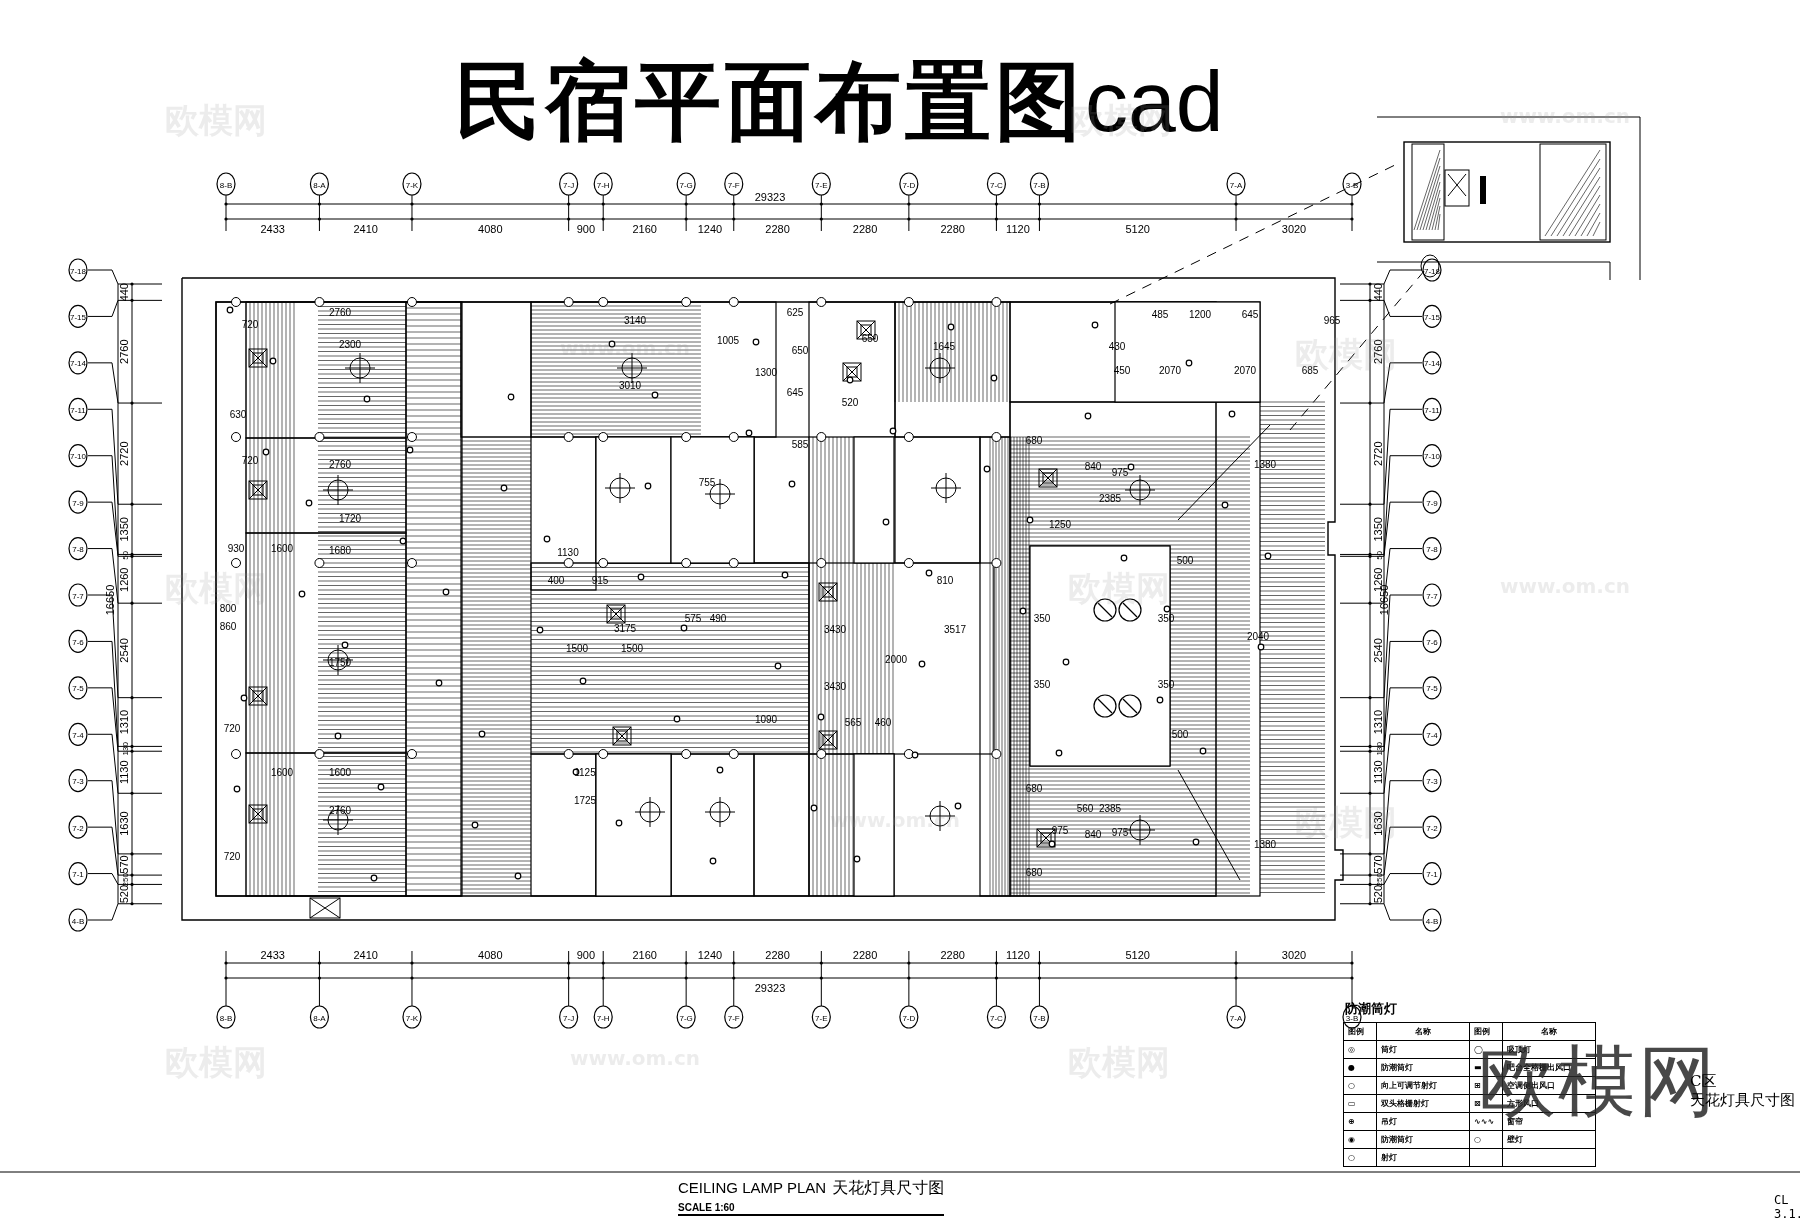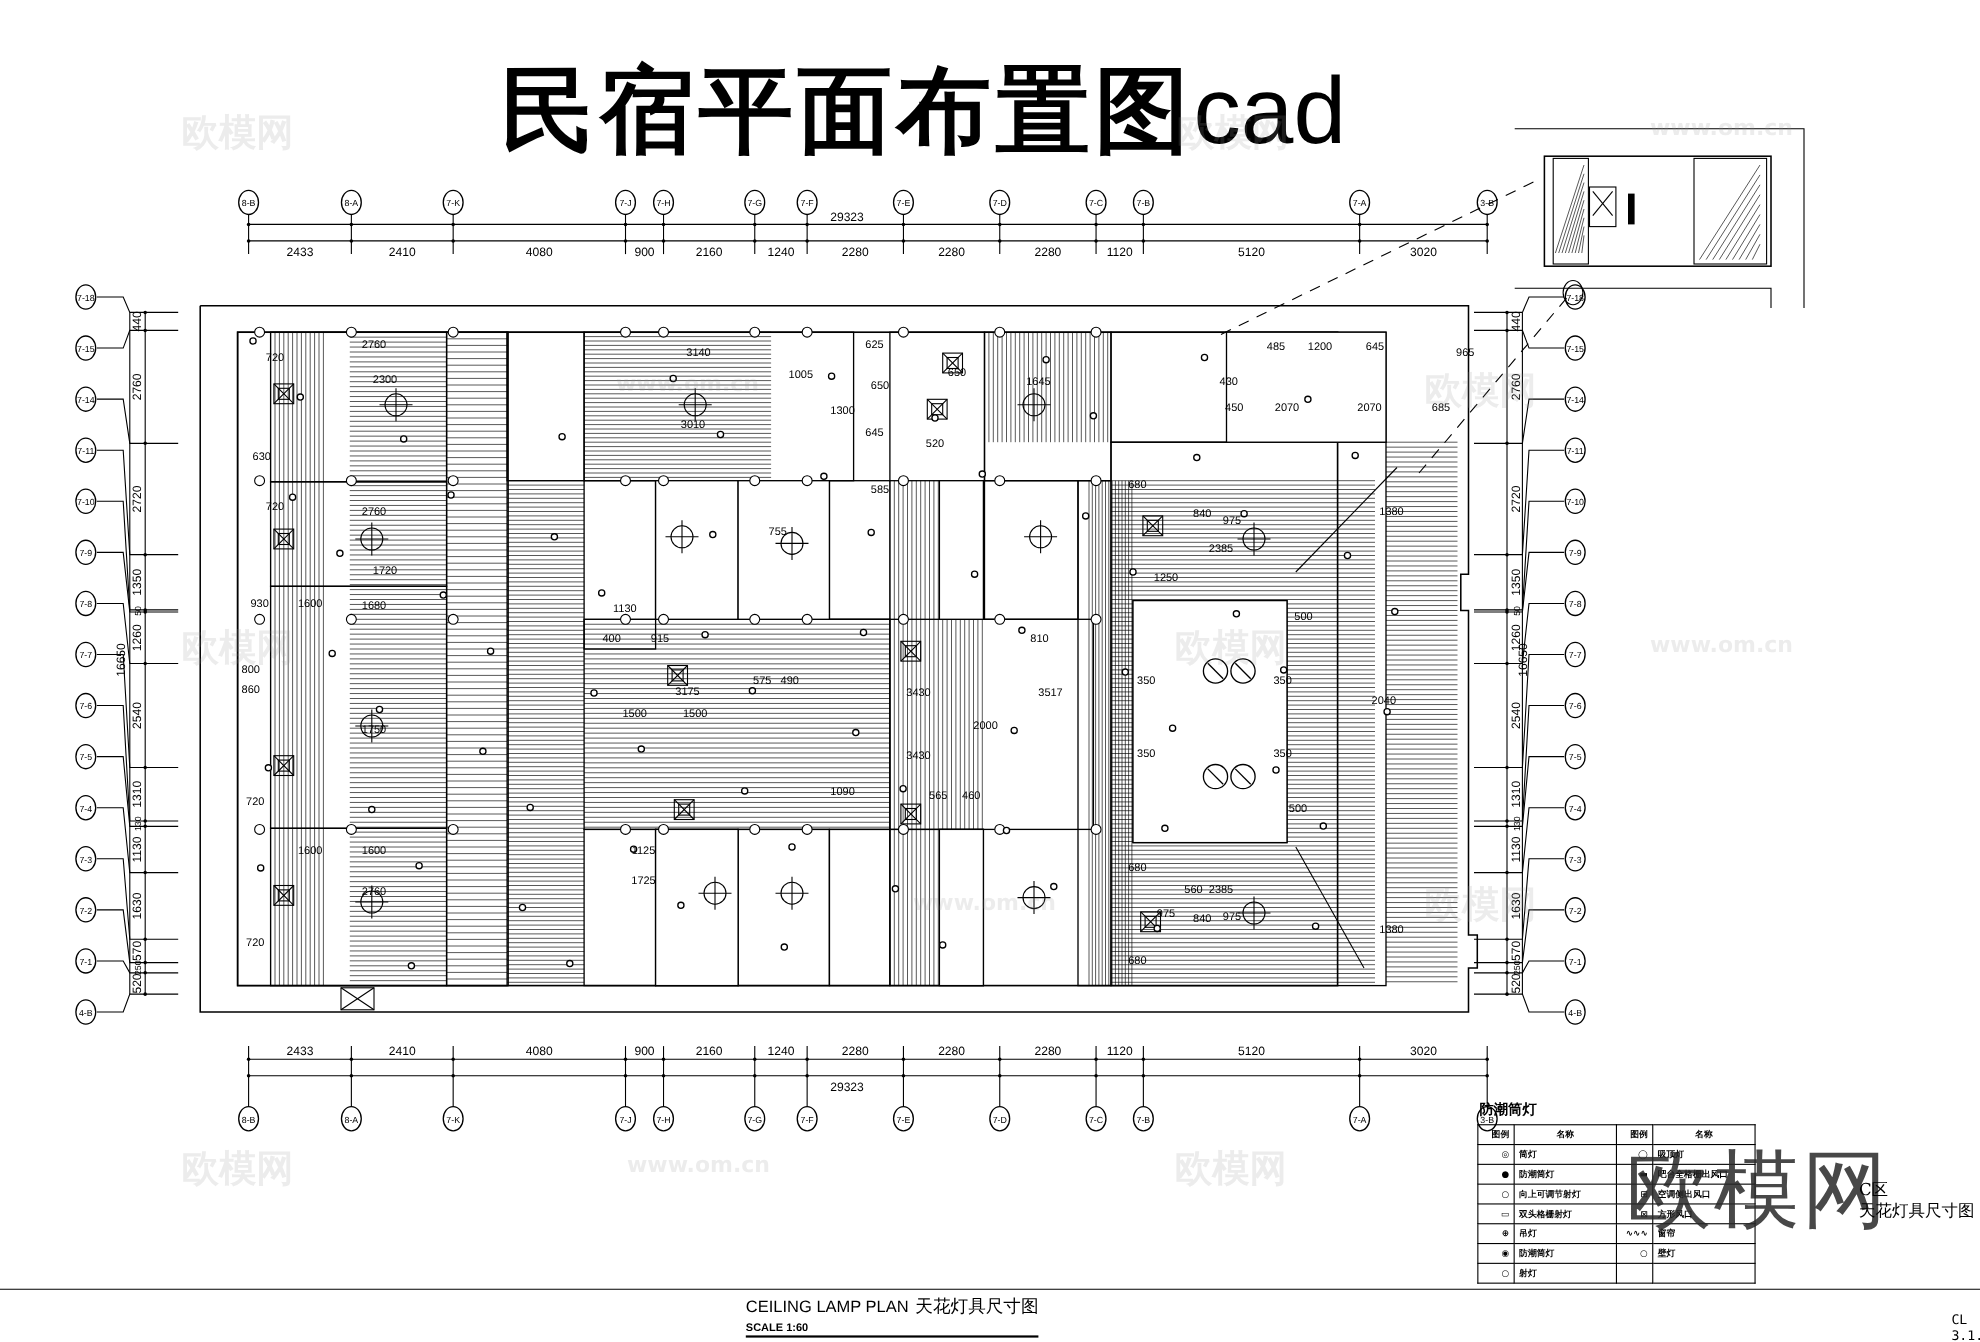--- a/index.html
+++ b/index.html
@@ -12,21 +12,21 @@
   #big-wm{position:absolute;left:1478px;top:1030px;font-size:78px;color:rgba(40,40,40,0.85);font-family:"DejaVu Sans",sans-serif;letter-spacing:2px;}
   #czone{position:absolute;left:1690px;top:1072px;font-family:"DejaVu Serif",serif;font-size:15px;line-height:1.25;}
   #sheet-no{position:absolute;left:1728px;top:1193px;font-family:"DejaVu Sans Mono",monospace;font-size:12px;margin-left:46px;}
   #plan-title{position:absolute;left:678px;top:1178px;font-family:"Liberation Sans",sans-serif;font-size:15px;white-space:nowrap;border-bottom:2px solid #000;padding-bottom:15px;}
   #plan-title .cn{font-family:"DejaVu Serif",serif;font-size:16px;margin-left:6px;}
   #plan-scale{position:absolute;left:678px;top:1202px;font-family:"Liberation Sans",sans-serif;font-size:10px;font-weight:bold;}
   #legend-title{position:absolute;left:1345px;top:1000px;font-size:13px;font-weight:bold;}
   table#legend{position:absolute;left:1343px;top:1022px;border-collapse:collapse;font-size:8px;font-weight:bold;}
   table#legend td,table#legend th{border:1px solid #000;height:17px;padding:0 4px;}
   table#legend th{font-size:8px;}
-  .sym{width:24px;text-align:right;}
+  .sym{width:24px;text-align:left;}
   .nm{width:84px;}
 </style>
 </head>
 <body>
 
 <div id="title"><span>民宿平面布置图</span><span class="latin">cad</span></div>
 
 <svg id="plan" width="1800" height="1220" viewBox="0 0 1800 1220">
     <g>
       <line x1="226" y1="219" x2="1352.0031999999999" y2="219" stroke="#000" stroke-width="1" fill="none"></line>

